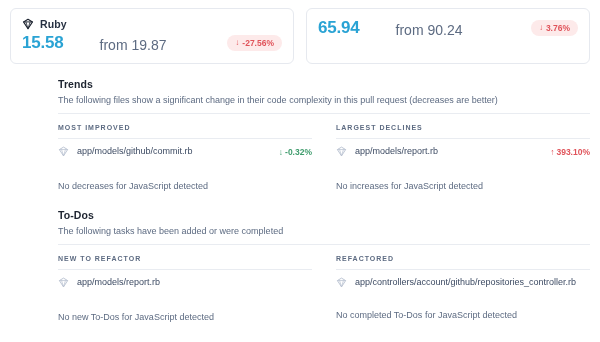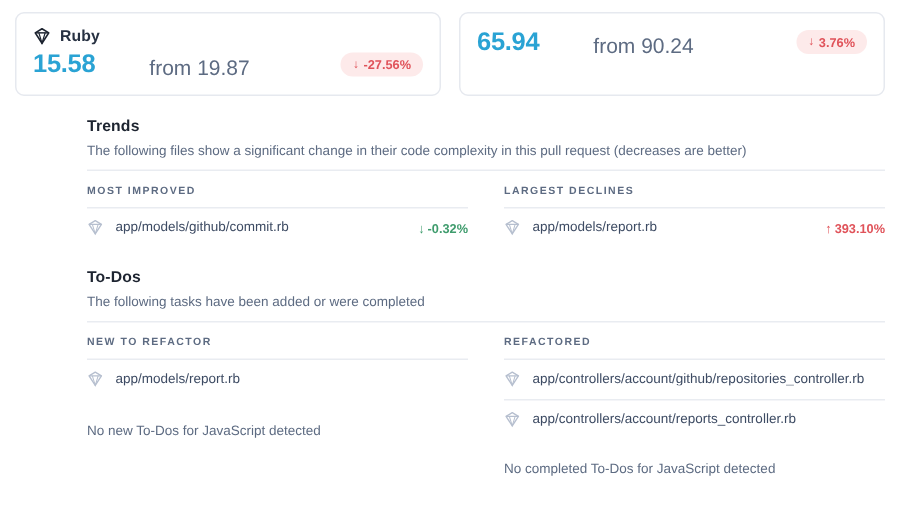--- a/index.html
+++ b/index.html
@@ -241,40 +241,42 @@
                 <path d="M5.2 5.2 L8 14.4 L10.8 5.2" fill="none" stroke="#b6bfcf" stroke-width="1"></path>
               </svg>
             </span>
             <span class="file-name">app/models/github/commit.rb</span>
           </span>
           <span class="delta down">
             <span>↓</span>
             <span>-0.32%</span>
           </span>
         </div>
+        <div class="empty-note">No decreases for JavaScript detected</div>
       </div>
 
       <div class="col right">
         <div class="col-head">LARGEST DECLINES</div>
         <div class="file-row">
           <span class="file-left">
             <span class="gem-icon">
               <svg viewBox="0 0 16 16" width="11" height="11" aria-hidden="true">
                 <path d="M2 5.2 L8 1.6 L14 5.2 L8 14.4 Z" fill="none" stroke="#b6bfcf" stroke-width="1.3" stroke-linejoin="round"></path>
                 <path d="M2 5.2 L14 5.2" stroke="#b6bfcf" stroke-width="1.1"></path>
                 <path d="M5.2 5.2 L8 14.4 L10.8 5.2" fill="none" stroke="#b6bfcf" stroke-width="1"></path>
               </svg>
             </span>
             <span class="file-name">app/models/report.rb</span>
           </span>
           <span class="delta up">
             <span>↑</span>
             <span>393.10%</span>
           </span>
         </div>
+        <div class="empty-note">No increases for JavaScript detected</div>
       </div>
 
     </div>
   </div>
 
   <div class="section">
     <div class="section-title">To-Dos</div>
     <div class="section-sub">The following tasks have been added or were completed</div>
     <div class="divider"></div>
 
@@ -304,31 +306,19 @@
             <span class="gem-icon">
               <svg viewBox="0 0 16 16" width="11" height="11" aria-hidden="true">
                 <path d="M2 5.2 L8 1.6 L14 5.2 L8 14.4 Z" fill="none" stroke="#b6bfcf" stroke-width="1.3" stroke-linejoin="round"></path>
                 <path d="M2 5.2 L14 5.2" stroke="#b6bfcf" stroke-width="1.1"></path>
                 <path d="M5.2 5.2 L8 14.4 L10.8 5.2" fill="none" stroke="#b6bfcf" stroke-width="1"></path>
               </svg>
             </span>
             <span class="file-name">app/controllers/account/github/repositories_controller.rb</span>
           </span>
         </div>
-        <div class="file-row">
-          <span class="file-left">
-            <span class="gem-icon">
-              <svg viewBox="0 0 16 16" width="11" height="11" aria-hidden="true">
-                <path d="M2 5.2 L8 1.6 L14 5.2 L8 14.4 Z" fill="none" stroke="#b6bfcf" stroke-width="1.3" stroke-linejoin="round"></path>
-                <path d="M2 5.2 L14 5.2" stroke="#b6bfcf" stroke-width="1.1"></path>
-                <path d="M5.2 5.2 L8 14.4 L10.8 5.2" fill="none" stroke="#b6bfcf" stroke-width="1"></path>
-              </svg>
-            </span>
-            <span class="file-name">app/controllers/account/reports_controller.rb</span>
-          </span>
-        </div>
         <div class="empty-note tight">No completed To-Dos for JavaScript detected</div>
       </div>
 
     </div>
   </div>
 
 </div>
 
 </body></html>

